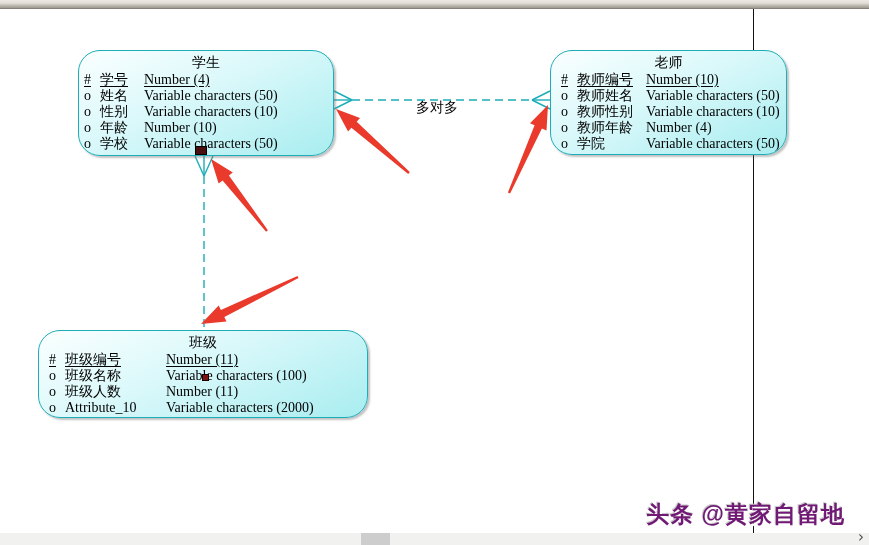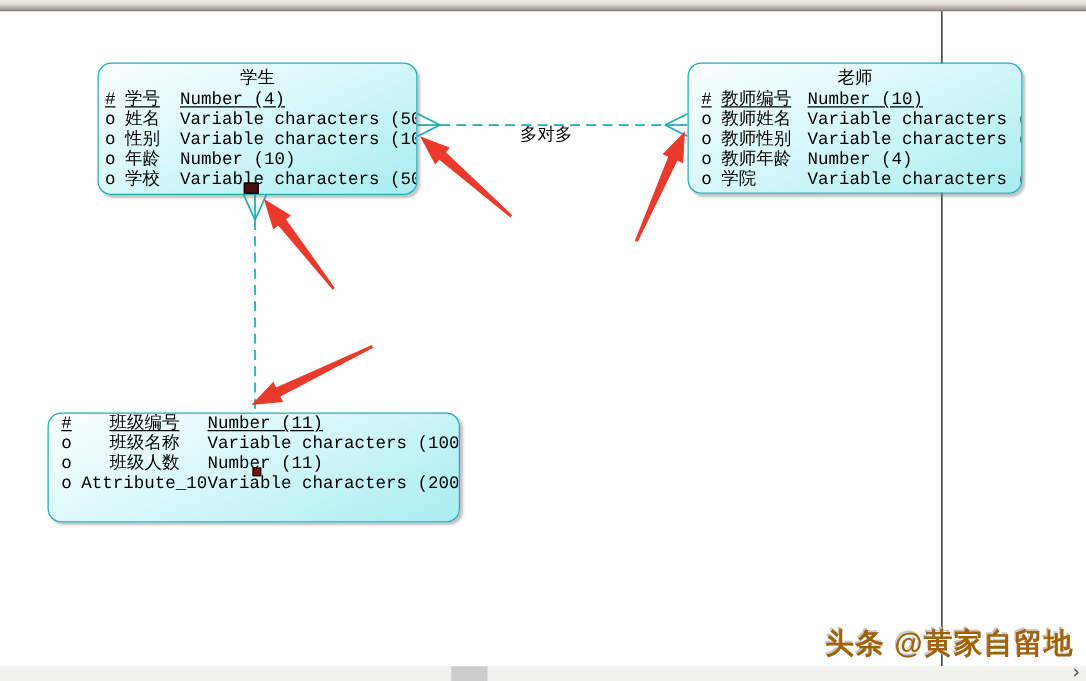--- a/index.html
+++ b/index.html
@@ -13,50 +13,50 @@
     border-bottom:1px solid #86827a;box-sizing:border-box;
   }
   .canvas{position:absolute;left:0;top:9px;width:869px;height:524px;background:#fff;z-index:0;}
   .vline{position:absolute;width:1px;background:#111;z-index:1;}
   svg.layer{position:absolute;left:0;top:0;width:869px;height:545px;pointer-events:none;}
   #connector-layer{z-index:2;}
   #arrow-layer{z-index:6;}
   
   .entity{
     position:absolute;z-index:3;box-sizing:border-box;
-    border:1.5px solid #1cadb8;border-radius:11px;
+    border:1.5px solid #1cadb8;border-radius:22px;
     background:linear-gradient(155deg,#fbffff 0%,#d9f8fa 45%,#a8edf0 100%);
     box-shadow:2px 2px 2px rgba(120,120,120,0.45);
     overflow:hidden;
-    font-family:Liberation Mono, monospace;font-size:14px;color:#000;
+    font-family:Liberation Serif, serif;font-size:14px;color:#000;
   }
   .entity-title{height:18px;padding-top:3px;text-align:center;line-height:18px;white-space:nowrap;}
   .attr-row{height:16px;line-height:16px;white-space:nowrap;display:flex;overflow:hidden;}
   .attr-row span{display:inline-block;flex:0 0 auto;}
   .marker{width:16px;}
   .atype{white-space:pre;}
   .pk .aname,.pk .atype,.pk .marker{text-decoration:underline;text-underline-offset:2px;}
   .entity-student .attr-row{padding-left:5px;}
   .entity-student .aname{width:44px;}
   .entity-teacher .attr-row{padding-left:10px;}
   .entity-teacher .aname{width:69px;}
   .entity-class .attr-row{padding-left:10px;}
-  .entity-class .aname{width:101px;text-align:center;}
+  .entity-class .aname{width:101px;}
   
   .rel-label{
     position:absolute;z-index:4;font-family:"DejaVu Sans Mono",monospace;
     font-size:14px;color:#000;white-space:nowrap;
   }
   
   .handle{position:absolute;left:195px;top:146px;width:10px;height:7px;background:#4a0e0e;border:1px solid #000;z-index:5;}
   .cursor-dot{position:absolute;left:202px;top:374px;width:5px;height:5px;background:#7c1414;border:1px solid #1a0000;z-index:5;}
   
   .watermark{
-    position:absolute;right:10px;top:499px;z-index:7;
-    font-size:23px;font-weight:bold;letter-spacing:1px;color:#a16207;
+    position:absolute;right:24px;top:499px;z-index:7;
+    font-size:23px;font-weight:bold;letter-spacing:1px;color:#701a75;
     text-shadow:2px 2px 0 #ffffff,-1px -1px 0 #c9c9c9;white-space:nowrap;
   }
   
   .hscrollbar{position:absolute;left:0;bottom:0;width:869px;height:12px;background:#f1f1f0;z-index:8;}
   .hthumb{position:absolute;left:361px;top:0;width:29px;height:12px;background:#cdcdcd;}
   .harrow{
     position:absolute;right:2px;top:-2px;width:12px;height:12px;
     color:#4a4a4a;font-size:15px;line-height:12px;text-align:center;font-family:"DejaVu Sans",sans-serif;
   }
 </style>
@@ -104,21 +104,21 @@
           <span class="marker">o</span>
           <span class="aname">年龄</span>
           <span class="atype">Number (10)</span>
         </div>
         <div class="attr-row">
           <span class="marker">o</span>
           <span class="aname">学校</span>
           <span class="atype">Variable characters (50)</span>
         </div>
       </div>
-      <div class="entity entity-teacher" style="left: 550px; top: 50px; width: 268px; height: 105px;">
+      <div class="entity entity-teacher" style="left: 550px; top: 50px; width: 237px; height: 105px;">
         <div class="entity-title">老师</div>
         <div class="attr-row pk">
           <span class="marker">#</span>
           <span class="aname">教师编号</span>
           <span class="atype">Number (10)</span>
         </div>
         <div class="attr-row">
           <span class="marker">o</span>
           <span class="aname">教师姓名</span>
           <span class="atype">Variable characters (50)</span>
@@ -133,20 +133,21 @@
           <span class="aname">教师年龄</span>
           <span class="atype">Number (4)</span>
         </div>
         <div class="attr-row">
           <span class="marker">o</span>
           <span class="aname">学院</span>
           <span class="atype">Variable characters (50)</span>
         </div>
       </div>
       <div class="entity entity-class" style="left: 38px; top: 330px; width: 330px; height: 88px;">
+        <div class="entity-title">班级</div>
         <div class="attr-row pk">
           <span class="marker">#</span>
           <span class="aname">班级编号</span>
           <span class="atype">Number (11)</span>
         </div>
         <div class="attr-row">
           <span class="marker">o</span>
           <span class="aname">班级名称</span>
           <span class="atype">Variable characters (100)</span>
         </div>

